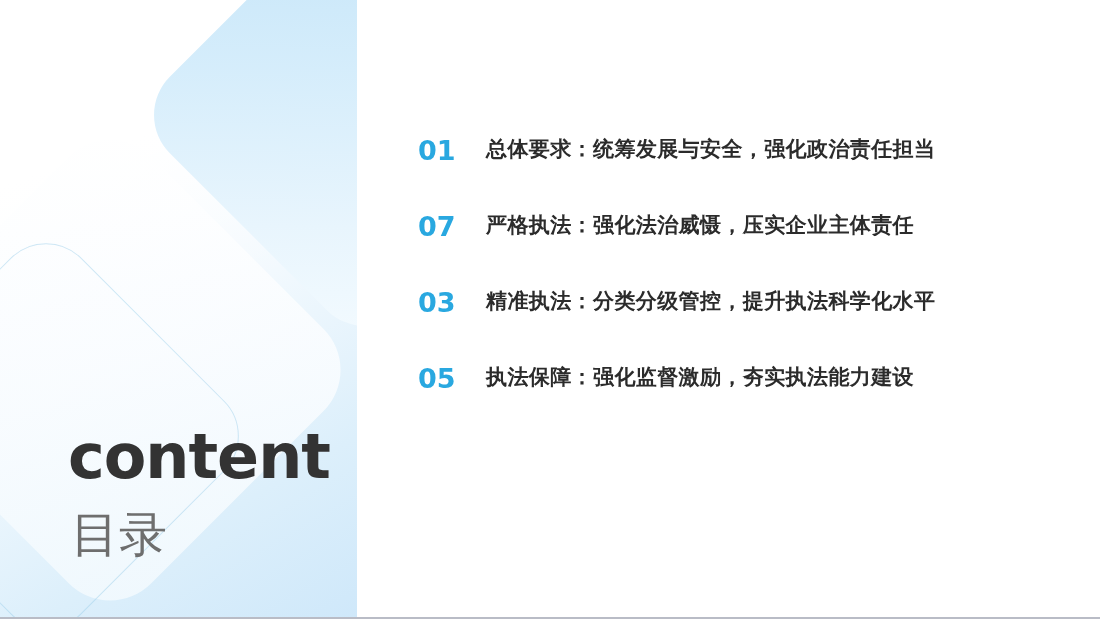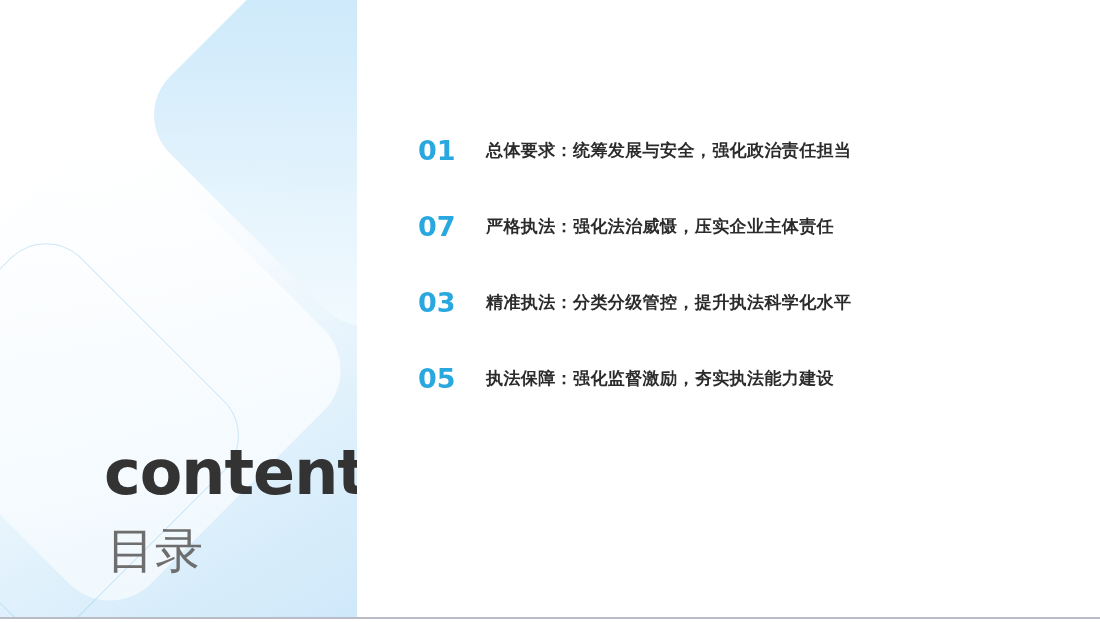--- a/index.html
+++ b/index.html
@@ -77,23 +77,22 @@
     left: -40px;
     top: -30px;
     width: 330px;
     height: 300px;
     background: linear-gradient(160deg, #ffffff 0%, #ffffff 55%, rgba(255,255,255,0) 100%);
   }
 
   .left-text {
     position: absolute;
     left: 68px;
-    bottom: 44px;
+    bottom: 60px;
     z-index: 5;
-    margin-left: 36px;
   }
   .content-word {
     font-family: "DejaVu Sans", "Liberation Sans", sans-serif;
     font-size: 62px;
     font-weight: bold;
     letter-spacing: -1px;
     color: #333333;
     line-height: 1;
     margin: 0;
     white-space: nowrap;
@@ -126,21 +125,21 @@
     font-size: 27px;
     font-weight: bold;
     color: #29a8e0;
     width: 60px;
     flex: 0 0 60px;
     letter-spacing: 0px;
     line-height: 1;
   }
   .toc-label {
     font-family: "DejaVu Sans", "Liberation Sans", sans-serif;
-    font-size: 17px;
+    font-size: 21px;
     font-weight: bold;
     color: #2b2b2b;
     letter-spacing: 0.4px;
     line-height: 1.2;
     white-space: nowrap;
   }
 
   
   .bottom-rule {
     position: absolute;

